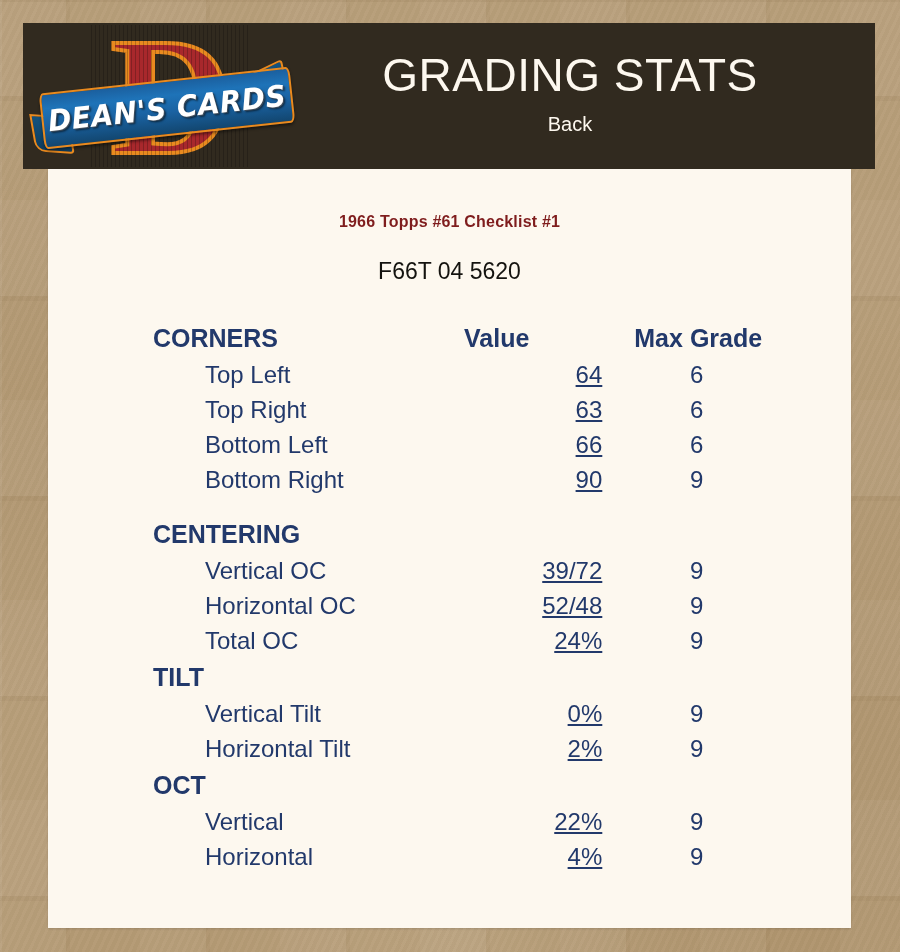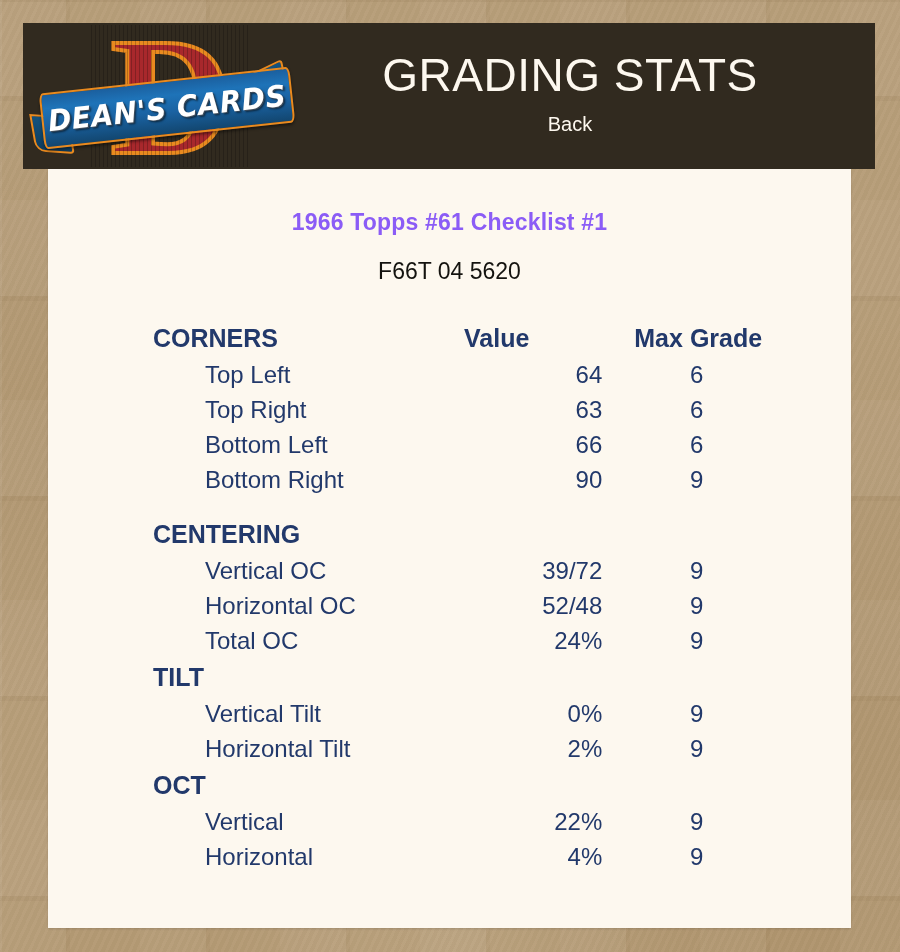--- a/index.html
+++ b/index.html
@@ -182,24 +182,24 @@
     background: #fdf8ef;
     z-index: 2;
     box-shadow: 0 1px 2px rgba(0,0,0,0.12);
   }
 
   #card-titles {
     text-align: center;
     padding-top: 38px;
   }
   #card-title {
-    font-size: 23px;
+    font-size: 16px;
     line-height: 30px;
     font-weight: bold;
-    color: #8b5cf6;
+    color: #7f1d1d;
     letter-spacing: 0.2px;
   }
   #card-code {
     font-size: 23px;
     line-height: 30px;
     font-weight: normal;
     color: #14130f;
     margin-top: 19px;
   }
 
@@ -235,20 +235,21 @@
     font-size: 24px;
     line-height: 35px;
     font-weight: normal;
   }
   tr.data-row td.col-label {
     padding-left: 52px;
   }
   tr.data-row td.col-value {
     text-align: right;
     padding-right: 32px;
+    text-decoration: underline;
   }
   tr.data-row td.col-grade {
     text-align: center;
     padding-right: 44px;
   }
 </style>
 </head>
 <body>
 
 <div id="page">

